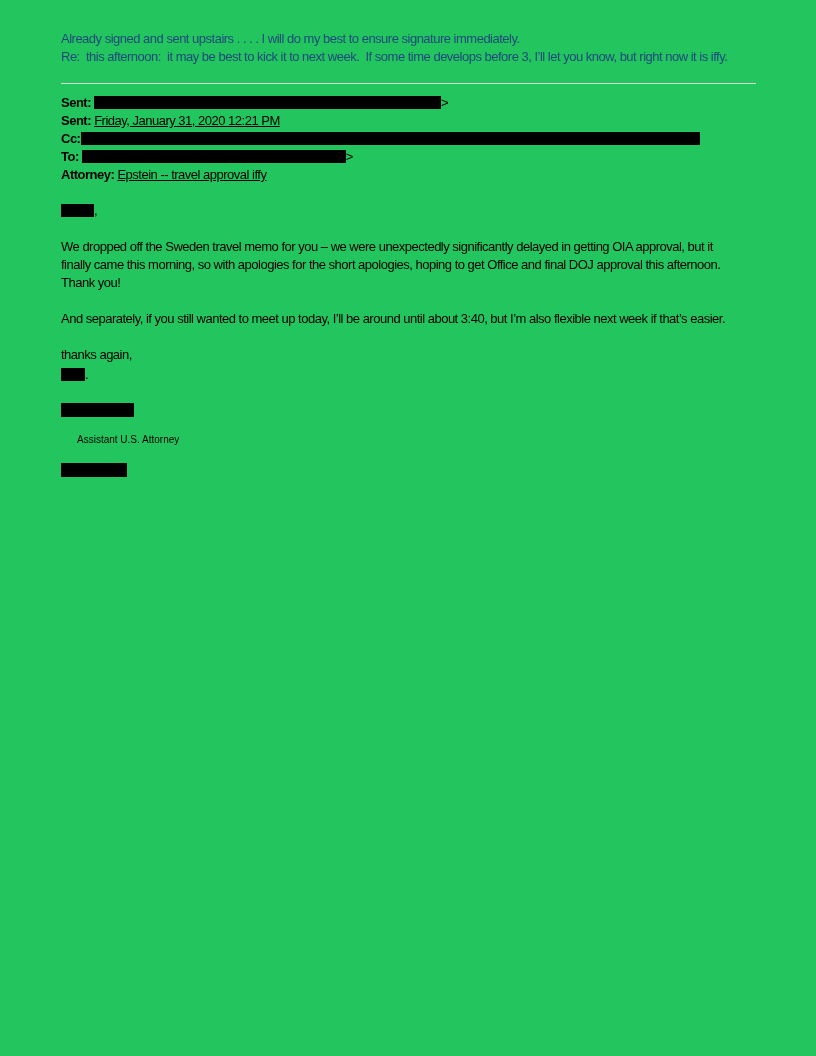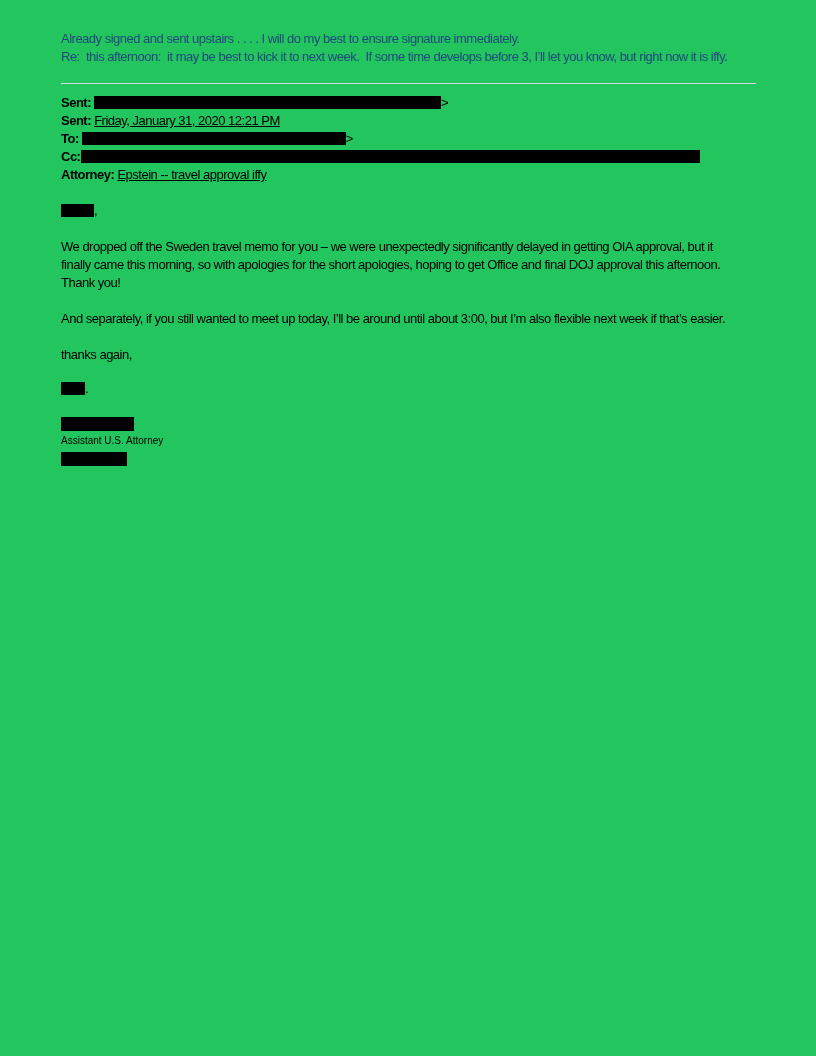--- a/index.html
+++ b/index.html
@@ -54,31 +54,31 @@
     display: block;
     background: #000000;
     height: 14px;
   }
   .bar-sig-top    { width: 73px; margin-bottom: 3px; }
   .bar-sig-bottom { width: 66px; margin-top: 4px; }
 
   
   .salutation { margin-top: 18px; }
   .para { margin: 18px 0 0 0; white-space: pre-wrap; }
-  .closing-line { margin: 18px 0 16px 0; white-space: pre-wrap; }
+  .closing-line { margin: 18px 0 2px 0; white-space: pre-wrap; }
   .initial-line { margin: 0; }
 
   
   .signature {
     margin-top: 19px;
     font-size: 10px;
     letter-spacing: 0;
     line-height: 14px;
   }
-  .sig-text { margin: 0; }
+  .sig-text { margin: 16px; }
 </style>
 </head>
 <body>
 
 <div class="page">
   <div class="content">
 
     <div class="reply-note">
       <p class="rline">Already signed and sent upstairs . . . . I will do my best to ensure signature immediately.</p>
       <p class="rline">Re:  this afternoon:  it may be best to kick it to next week.  If some time develops before 3, I’ll let you know, but right now it is iffy.</p>
@@ -88,37 +88,37 @@
 
     <div class="headers">
       <div class="hdr-row">
         <span class="lbl">Sent:</span><span class="bar bar-from"></span><span>&gt;</span>
       </div>
       <div class="hdr-row">
         <span class="lbl">Sent:</span>
         <span class="hdr-val">Friday, January 31, 2020 12:21 PM</span>
       </div>
       <div class="hdr-row">
-        <span class="lbl">To:</span><span class="bar bar-to"></span><span>&gt;</span>
+        <span class="lbl">Cc:</span><span class="bar bar-cc"></span>
       </div>
       <div class="hdr-row">
-        <span class="lbl">Cc:</span><span class="bar bar-cc"></span>
+        <span class="lbl">To:</span><span class="bar bar-to"></span><span>&gt;</span>
       </div>
       <div class="hdr-row">
         <span class="lbl">Attorney:</span>
         <span class="hdr-val">Epstein -- travel approval iffy</span>
       </div>
     </div>
 
     <div class="salutation">
       <span class="bar bar-salutation"></span><span>,</span>
     </div>
 
     <p class="para">We dropped off the Sweden travel memo for you – we were unexpectedly significantly delayed in getting OIA approval, but it finally came this morning, so with apologies for the short apologies, hoping to get Office and final DOJ approval this afternoon.  Thank you!</p>
-    <p class="para">And separately, if you still wanted to meet up today, I’ll be around until about 3:00, but I’m also flexible next week if that’s easier.</p>
+    <p class="para">And separately, if you still wanted to meet up today, I’ll be around until about 3:40, but I’m also flexible next week if that’s easier.</p>
 
     <p class="closing-line">thanks again,</p>
     <div class="initial-line">
       <span class="bar bar-initial"></span><span>.</span>
     </div>
 
     <div class="signature">
       <div class="bar-block bar-sig-top"></div>
       <p class="sig-text">Assistant U.S. Attorney</p>
       <div class="bar-block bar-sig-bottom"></div>

